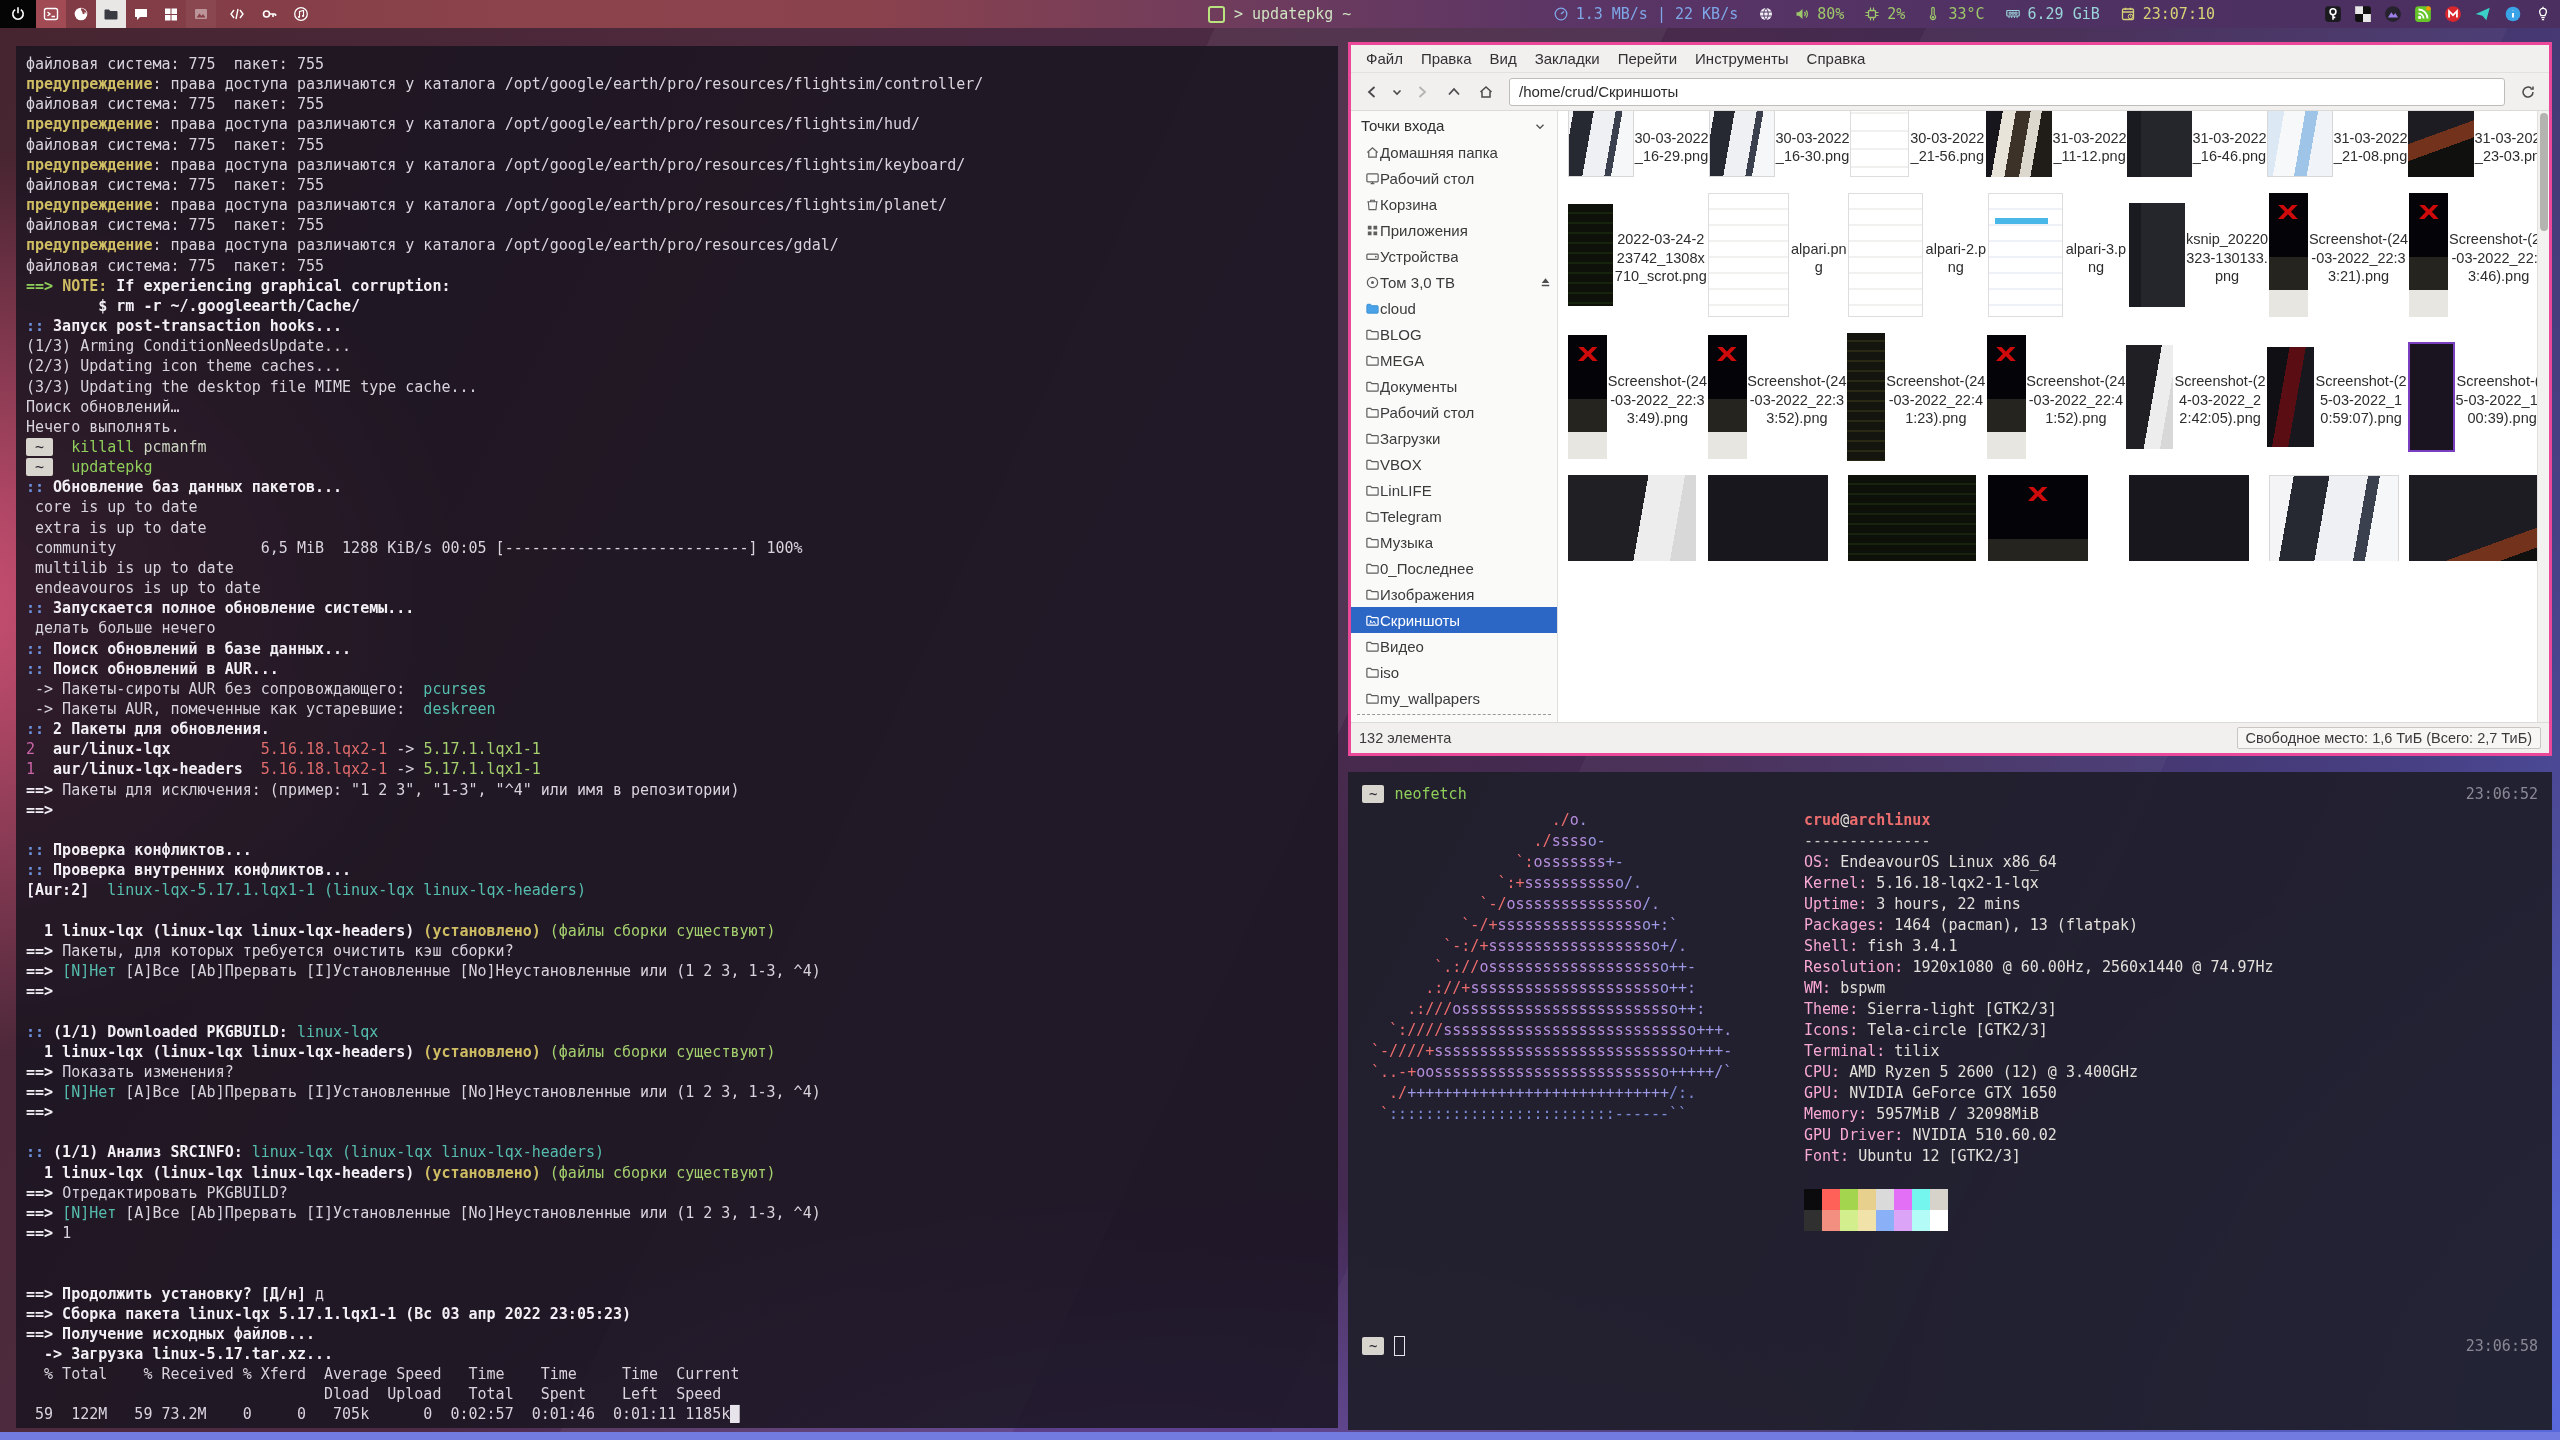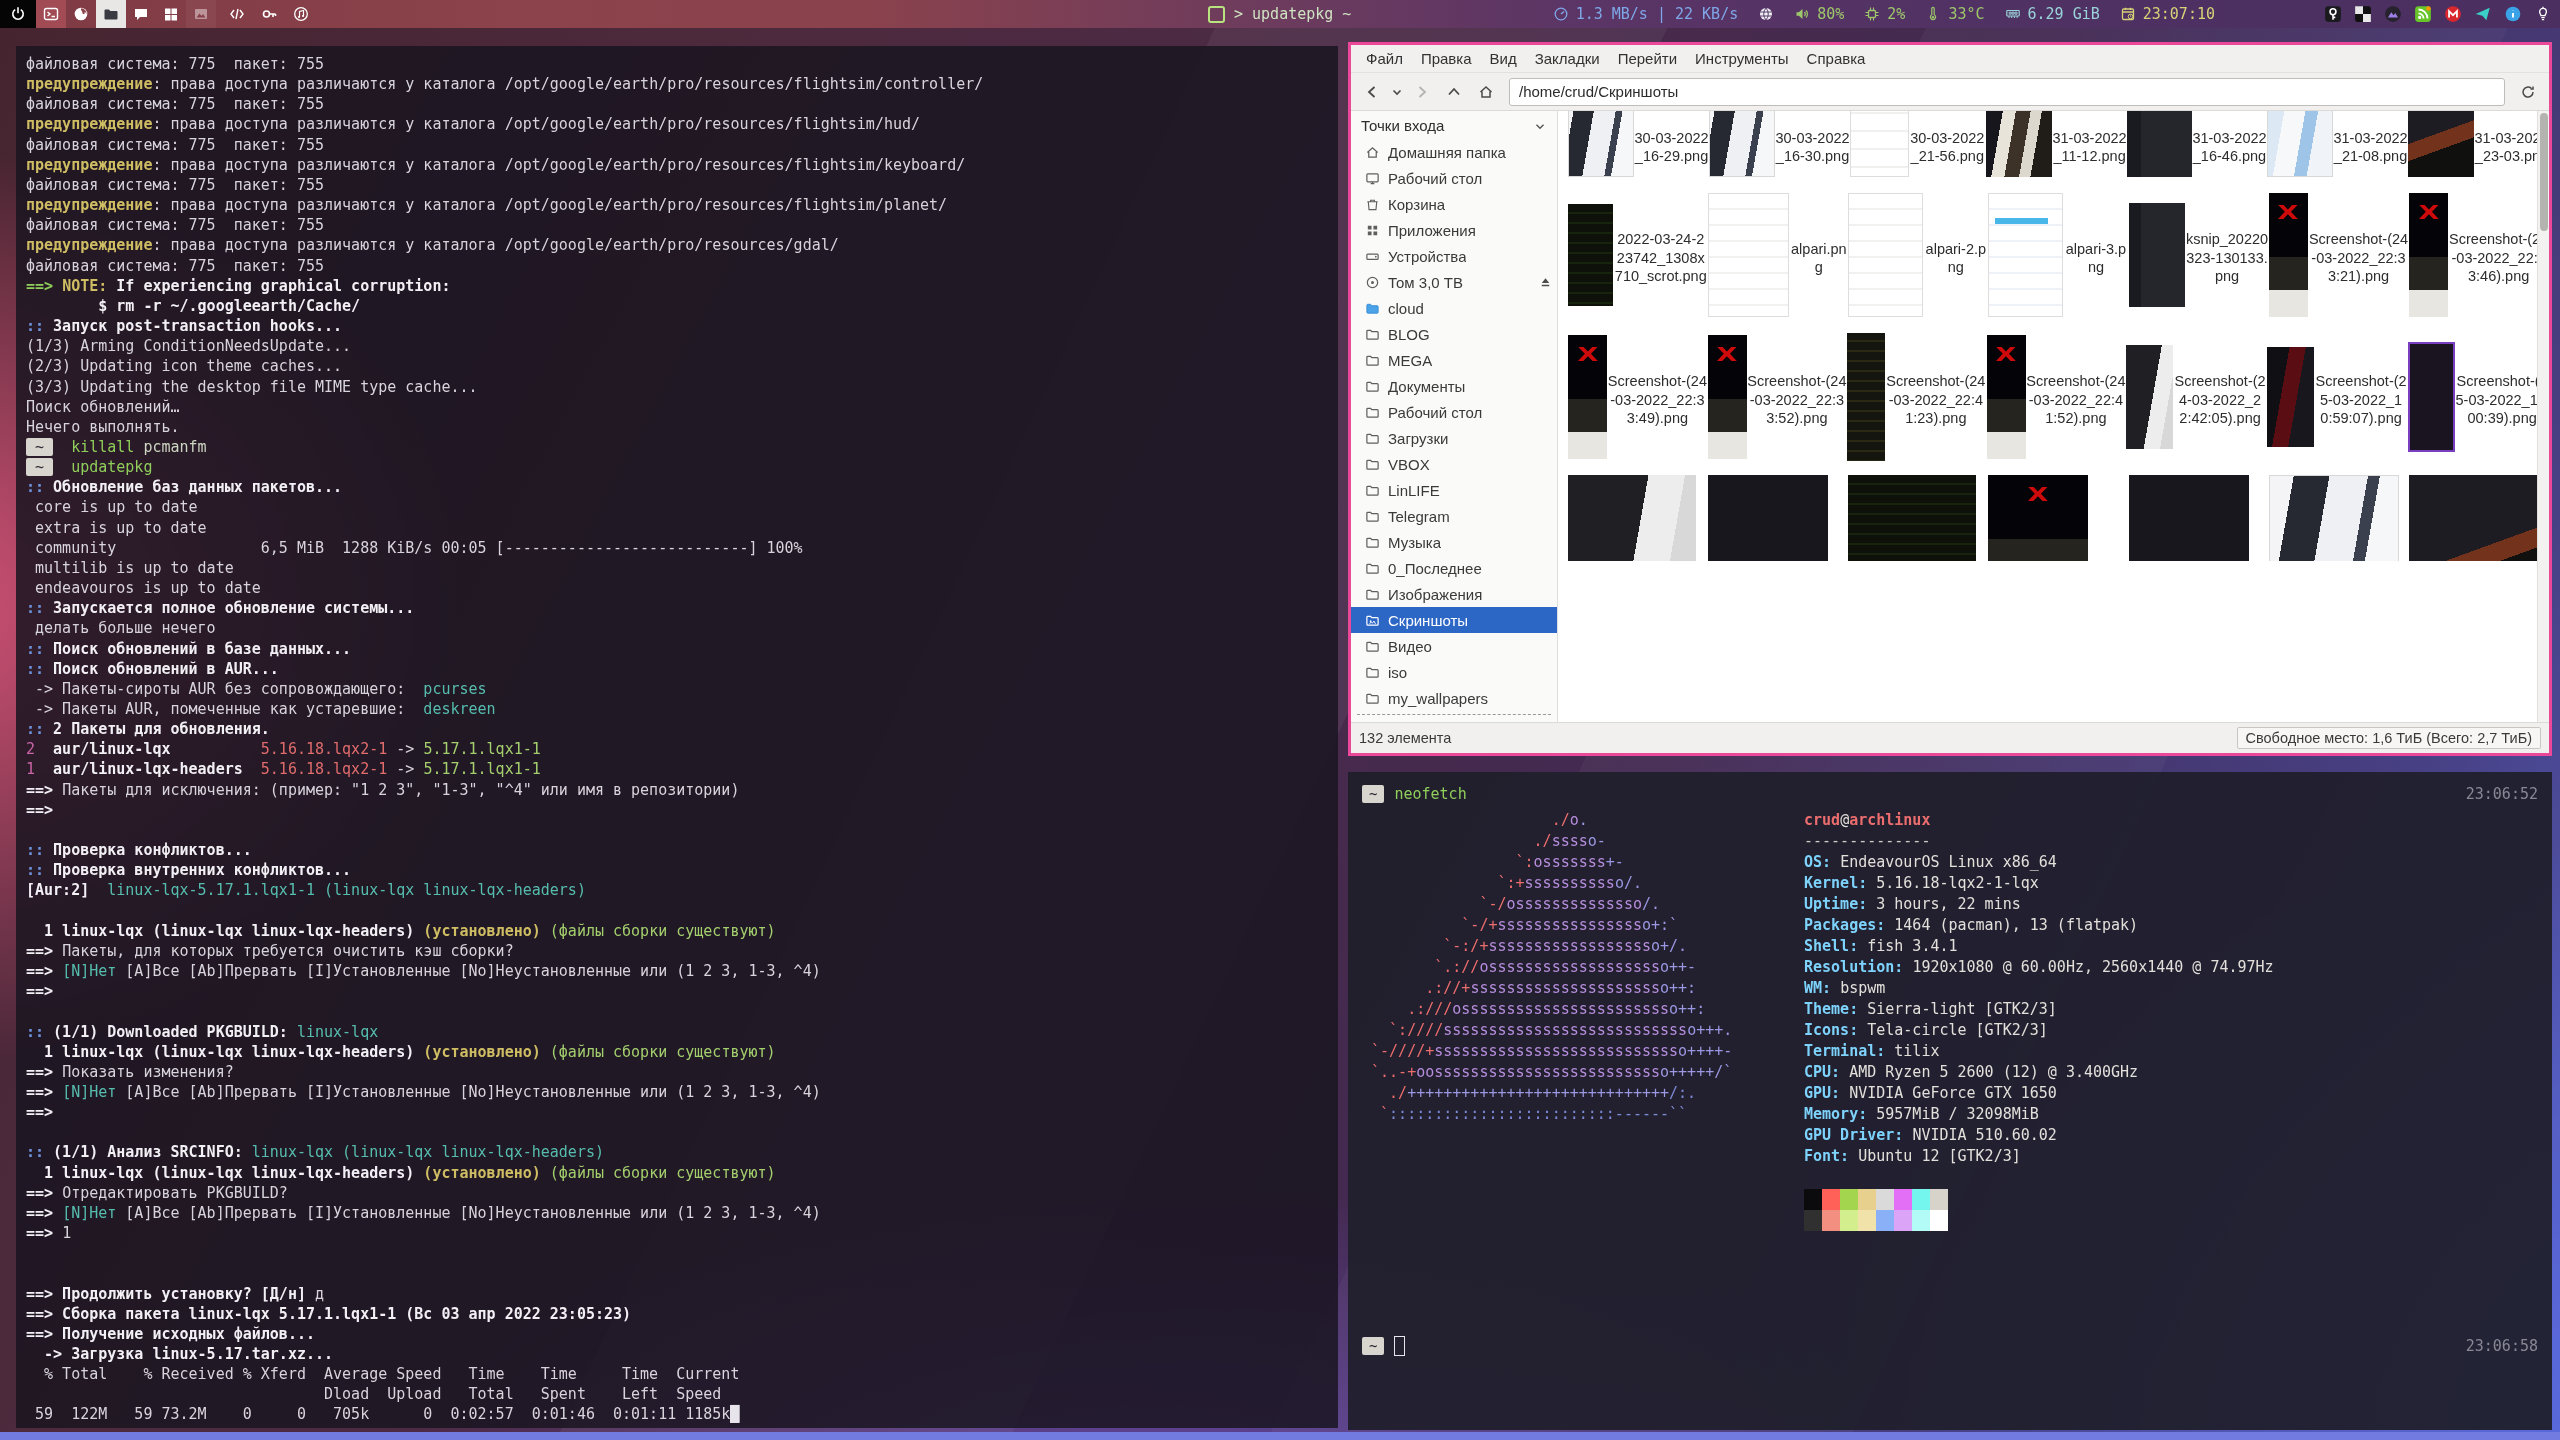--- a/index.html
+++ b/index.html
@@ -47,21 +47,21 @@
   .tc-y{color:#cfbd63;font-weight:bold}
   .tc-g{color:#a4cf6d}.tc-G{color:#8fce5a;font-weight:bold}
   .tc-r{color:#e06c6c}.tc-c{color:#56bdae}
   .tc-b{color:#6d93dd;font-weight:bold}
   .tc-m{color:#cb64a8}
   .tc-P{background:#d8d4ce;color:#2b2b33;border-radius:2px;}
   .tc-K{color:#8fce5a}.tc-arg{color:#ccd6c2}
   .tc-cur{background:#e8e4ec;color:#e8e4ec}
   
   .tc-A{color:#ec6d6d}.tc-S{color:#b78ede}.tc-C{color:#9b97e2}.tc-E{color:#7d8bd6}
-  .tc-L{color:#7dd3fc;font-weight:bold}.tc-V{color:#e3dfda}
+  .tc-L{color:#f9a8d4;font-weight:normal}.tc-V{color:#e3dfda}
   .tc-T{color:#ec6d6d;font-weight:bold}.tc-at{color:#e3dfda}
 
   
   #fm{left:1348px;top:42px;width:1204px;height:714px;border:3px solid #ec4899;box-sizing:border-box;
     background:#fafafa;display:flex;flex-direction:column;}
   #fm-menu{height:27px;background:#f1f0ef;display:flex;align-items:center;padding-left:6px;
     font-size:15px;color:#323232;border-bottom:1px solid #e3e1de;}
   .mitem{padding:3px 9px;}
   #fm-toolbar{height:37px;background:#f1f0ef;display:flex;align-items:center;gap:2px;
     padding:0 6px;border-bottom:1px solid #dcdad7;}
@@ -69,21 +69,21 @@
   .tbtn svg{width:16px;height:16px;}
   .tbtn.small{width:16px;}
   .tbtn.dis{color:#b5b3af;}
   #fm-path{flex:1;height:26px;border:1px solid #bfbdb9;border-radius:3px;background:#fff;
     margin:0 6px;display:flex;align-items:center;padding:0 9px;font-size:15px;color:#2b2b2b;}
   #fm-body{flex:1;display:flex;min-height:0;position:relative;}
   #fm-sidebar{width:206px;background:#fafaf9;border-right:1px solid #e0deda;overflow:hidden;
     font-size:15px;color:#333;position:relative;}
   #side-head{display:flex;align-items:center;justify-content:space-between;padding:6px 10px 5px 10px;color:#2e2e2e;}
   #side-head svg{width:14px;height:14px;color:#555;}
-  .srow{display:flex;align-items:center;gap:8px;height:26px;padding:0 4px 0 14px;color:#3a3a3a;}
+  .srow{display:flex;align-items:center;gap:0;height:26px;padding:0 4px 0 14px;color:#3a3a3a;}
   .srow .icn{color:#5f5f5f;}
   .srow .icn svg{width:15px;height:15px;}
   .srow.sel{background:#2d67c6;color:#fff;}
   .srow.sel .icn{color:#fff;}
   .slabel{white-space:nowrap;overflow:hidden;}
   .srow .eject{margin-left:auto;color:#4d4d4d;}
   .side-dash{border-top:1px dashed #9a9a9a;margin:3px 6px 0 6px;}
   #fm-files{flex:1;background:#fff;overflow:hidden;position:relative;padding-left:10px;box-sizing:border-box;}
   .frow{display:flex;}
   .fitem{width:141px;display:flex;align-items:center;}

